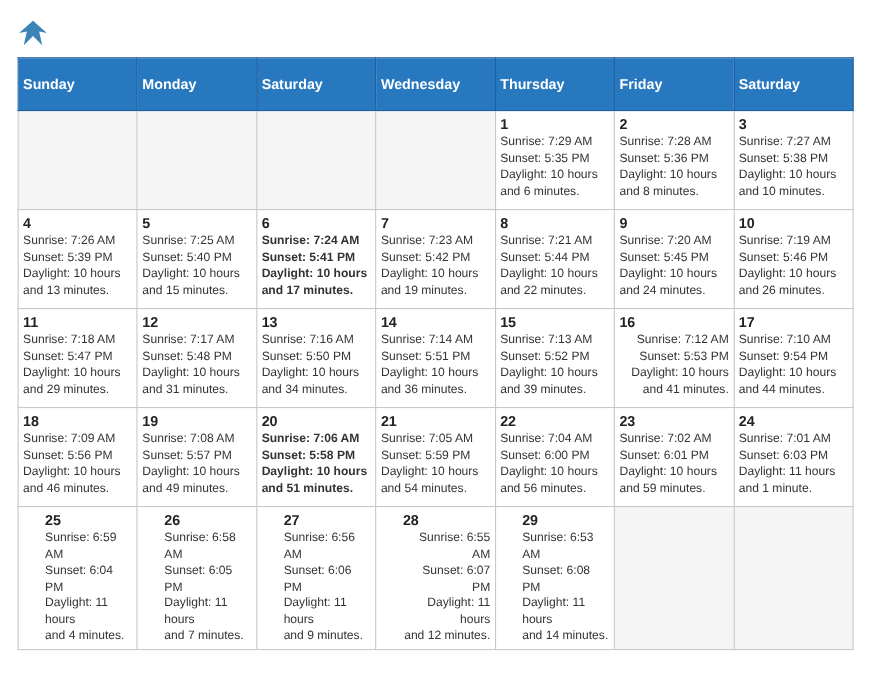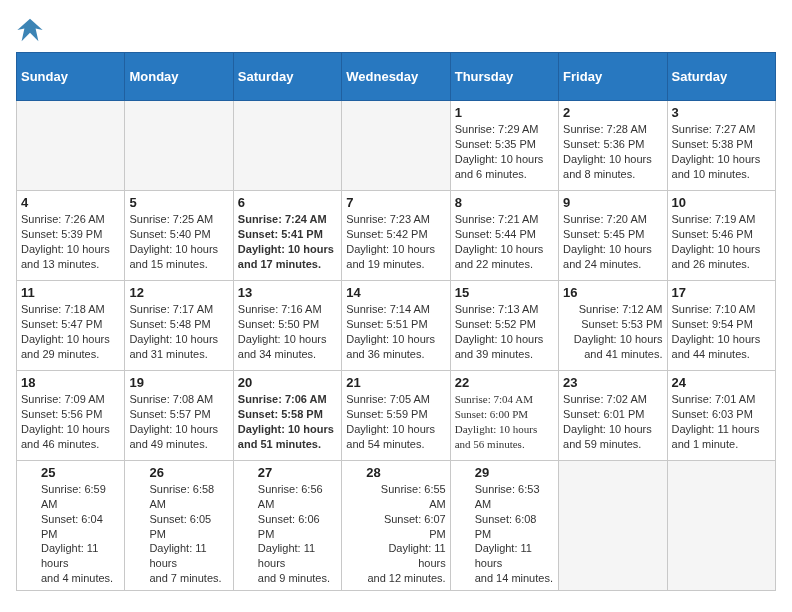--- a/index.html
+++ b/index.html
@@ -272,21 +272,21 @@
         </td>
         <td>
           <span class="day-num">21</span>
           <div class="day-info" style="white-space: pre-line;">Sunrise: 7:05 AM
 Sunset: 5:59 PM
 Daylight: 10 hours
 and 54 minutes.</div>
         </td>
         <td>
           <span class="day-num">22</span>
-          <div class="day-info" style="white-space: pre-line; font-family: Liberation Serif, serif;">Sunrise: 7:04 AM
+          <div class="day-info" style="white-space: pre-line;">Sunrise: 7:04 AM
 Sunset: 6:00 PM
 Daylight: 10 hours
 and 56 minutes.</div>
         </td>
         <td>
           <span class="day-num">23</span>
           <div class="day-info" style="white-space: pre-line;">Sunrise: 7:02 AM
 Sunset: 6:01 PM
 Daylight: 10 hours
 and 59 minutes.</div>

